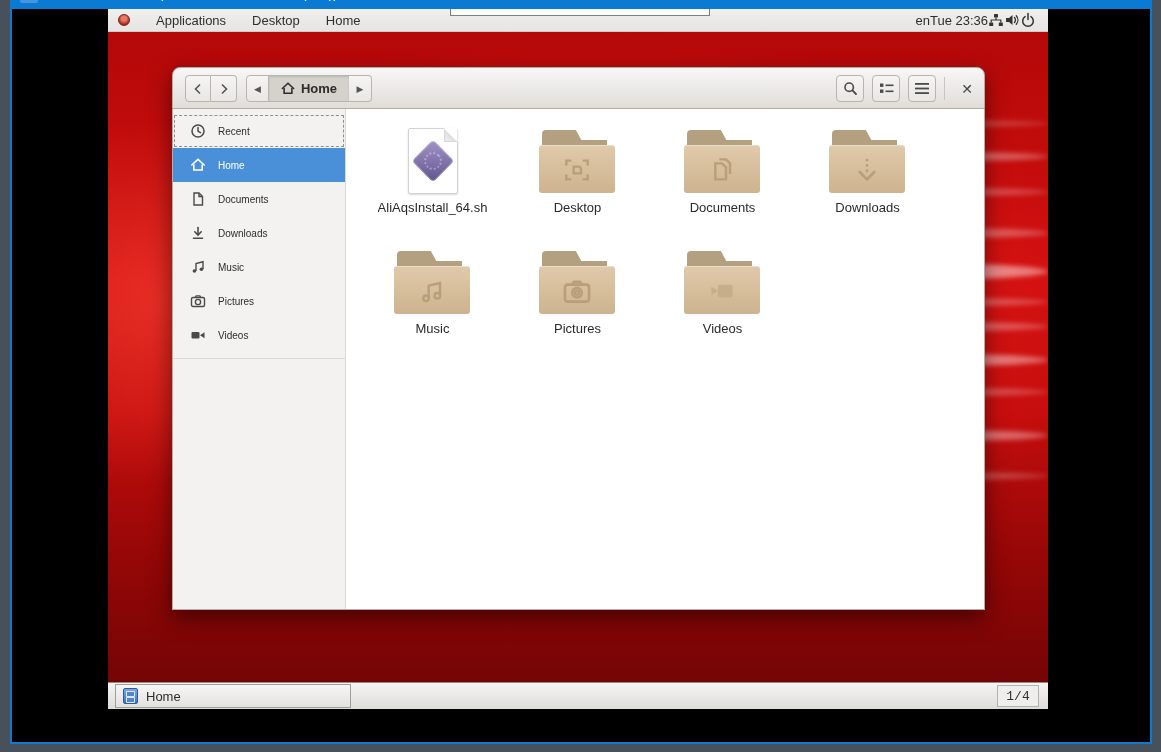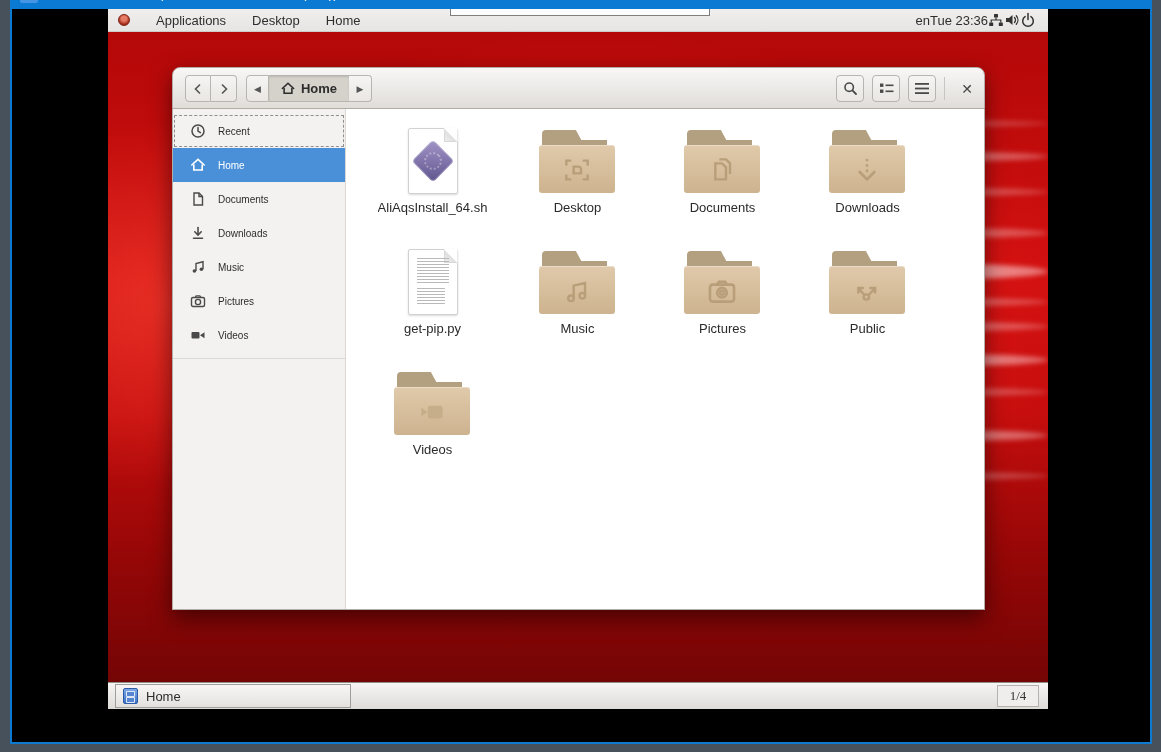--- a/index.html
+++ b/index.html
@@ -55,21 +55,21 @@
   .task-btn { position:absolute; left:7px; top:1px; width:236px; height:24px;
     border:1px solid #a09e9a; background:linear-gradient(#f7f6f5,#e4e2df);
     display:flex; align-items:center; gap:8px; padding-left:7px; font-size:13px; color:#2d2d2d; }
   .cabinet { width:15px; height:16px; border:1px solid #2a5aa8; border-radius:2px;
     background:linear-gradient(#7fa8e6,#3c72c6); position:relative; }
   .cabinet::before, .cabinet::after { content:""; position:absolute; left:2px; right:2px; height:4px;
     border:1px solid #ffffffcc; border-radius:1px; background:#5585d0; }
   .cabinet::before { top:2px; } .cabinet::after { top:8px; }
   .pager { position:absolute; left:889px; top:2px; width:42px; height:22px;
     background:#efeeec; border:1px solid #b4b2ae; display:flex; align-items:center; justify-content:center;
-    font-size:13px; color:#333; font-family:Liberation Serif, serif; }
+    font-size:13px; color:#333; font-family:Liberation Mono, monospace; }
 
   
   .nautilus { position:absolute; left:64px; top:58px; width:813px; height:543px;
     border-radius:8px 8px 0 0; box-shadow:0 8px 22px rgba(0,0,0,.5); z-index:4; }
   .n-header { position:absolute; left:0; top:0; width:813px; height:42px;
     background:linear-gradient(#f8f7f6,#e0ddd9); border:1px solid #b2ada7; border-radius:8px 8px 0 0; }
   .btn { border:1px solid #b8b4af; background:linear-gradient(#f6f5f3,#e9e6e3); color:#4a4a4a;
     display:flex; align-items:center; justify-content:center; }
   .nav-group { position:absolute; left:12px; top:7px; display:flex; }
   .nav-btn { width:26px; height:27px; }
@@ -401,31 +401,20 @@
                           <path d="M6.5 13.5L12 19l5.5-5.5"></path>
                         </g>
                       </svg>
                     </div>
                   </div>
                 </div>
                 <div class="file-label">Downloads</div>
               </div>
               <div class="file-cell">
                 <div class="icon-box">
-                  <div class="page">
-                    <div class="fold-cut"></div>
-                    <div class="fold"></div>
-                    <div class="textlines"></div>
-                    <div class="textlines2"></div>
-                  </div>
-                </div>
-                <div class="file-label">get-pip.py</div>
-              </div>
-              <div class="file-cell">
-                <div class="icon-box">
                   <div class="folder">
                     <div class="back"></div>
                     <div class="back2"></div>
                     <div class="front"></div>
                     <div class="emblem">
                       <svg width="32" height="32" viewBox="0 0 24 24">
                         <g stroke="#b99f79" stroke-width="1.8" fill="none">
                           <path d="M9.5 17.5V8l8.5-2v9.5"></path>
                           <circle cx="7.5" cy="17.5" r="2.1"></circle>
                           <circle cx="16" cy="15.5" r="2.1"></circle>
@@ -448,39 +437,20 @@
                           <rect x="3.5" y="7.5" width="17" height="12" rx="2"></rect>
                           <path d="M8.5 7.5l1.3-2h4.4l1.3 2"></path>
                           <circle cx="12" cy="13.2" r="3.4"></circle>
                           <circle cx="12" cy="13.2" r="1.4"></circle>
                         </g>
                       </svg>
                     </div>
                   </div>
                 </div>
                 <div class="file-label">Pictures</div>
-              </div>
-              <div class="file-cell">
-                <div class="icon-box">
-                  <div class="folder">
-                    <div class="back"></div>
-                    <div class="back2"></div>
-                    <div class="front"></div>
-                    <div class="emblem">
-                      <svg width="32" height="32" viewBox="0 0 24 24">
-                        <g stroke="#b99f79" stroke-width="1.8" fill="none" stroke-linecap="round">
-                          <circle cx="11.5" cy="16.5" r="2"></circle>
-                          <path d="M10 15L5.8 10.2M5.5 13.2V9.8h3.4"></path>
-                          <path d="M13.2 15l4.6-4.8M14.5 9.8h3.6v3.4"></path>
-                        </g>
-                      </svg>
-                    </div>
-                  </div>
-                </div>
-                <div class="file-label">Public</div>
               </div>
               <div class="file-cell">
                 <div class="icon-box">
                   <div class="folder">
                     <div class="back"></div>
                     <div class="back2"></div>
                     <div class="front"></div>
                     <div class="emblem">
                       <svg width="34" height="34" viewBox="0 0 24 24">
                         <g fill="#c6ae8a">

